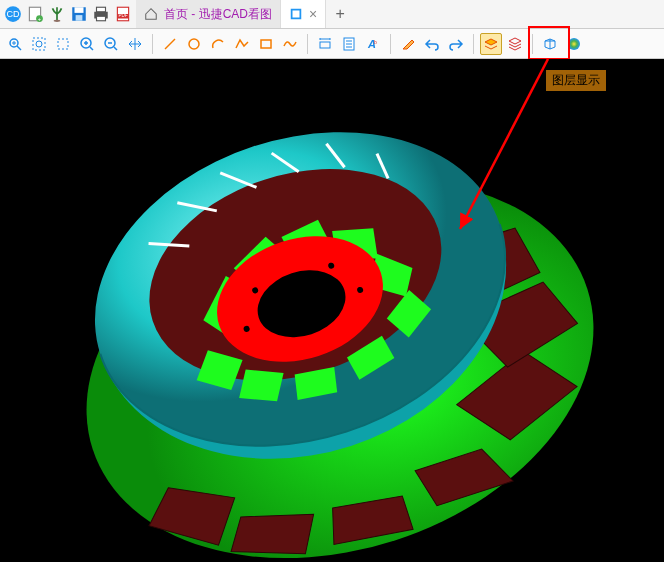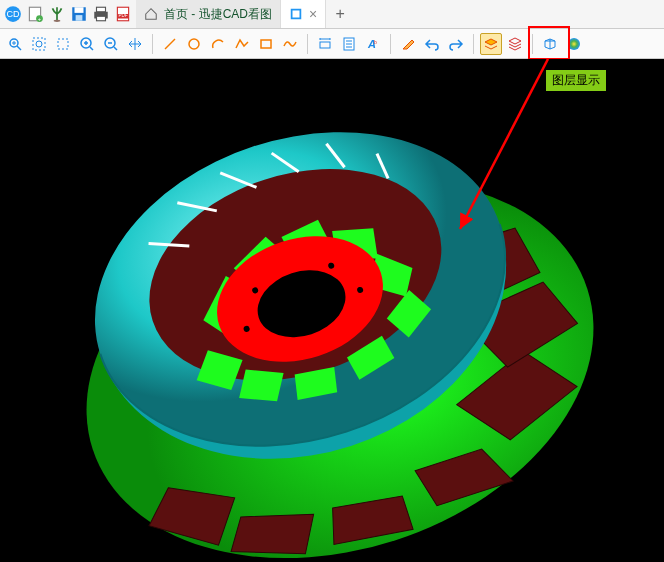--- a/index.html
+++ b/index.html
@@ -39,21 +39,21 @@
     align-items: center;
     padding: 0 8px;
     border-right: 1px solid #ddd;
     background: #fff;
     cursor: pointer;
     gap: 6px;
     max-width: 200px;
   }
   .tab.inactive { background: #e8e8e8; }
   .tab .tab-ic { width: 14px; height: 14px; flex-shrink: 0; }
-  .tab .tab-lbl { white-space: nowrap; overflow: hidden; text-overflow: ellipsis; color: #14532d; }
+  .tab .tab-lbl { white-space: nowrap; overflow: hidden; text-overflow: ellipsis; color: #a21caf; }
   .tab .tab-close { color: #888; font-size: 14px; line-height: 1; cursor: pointer; }
   .tab-add {
     width: 28px;
     display: flex;
     align-items: center;
     justify-content: center;
     color: #666;
     cursor: pointer;
     font-size: 16px;
   }
@@ -100,21 +100,21 @@
     left: 0; top: 0;
     width: 100%;
     height: 100%;
   }
   .arrow-line {
     position: absolute;
     pointer-events: none;
   }
   .tooltip {
     position: absolute;
-    background: #84cc16;
+    background: #a16207;
     border: 1px solid #000;
     padding: 2px 6px;
     font-size: 12px;
     color: #000;
     white-space: nowrap;
     font-family: Liberation Serif, serif;
   }
 </style>
 </head>
 <body>

